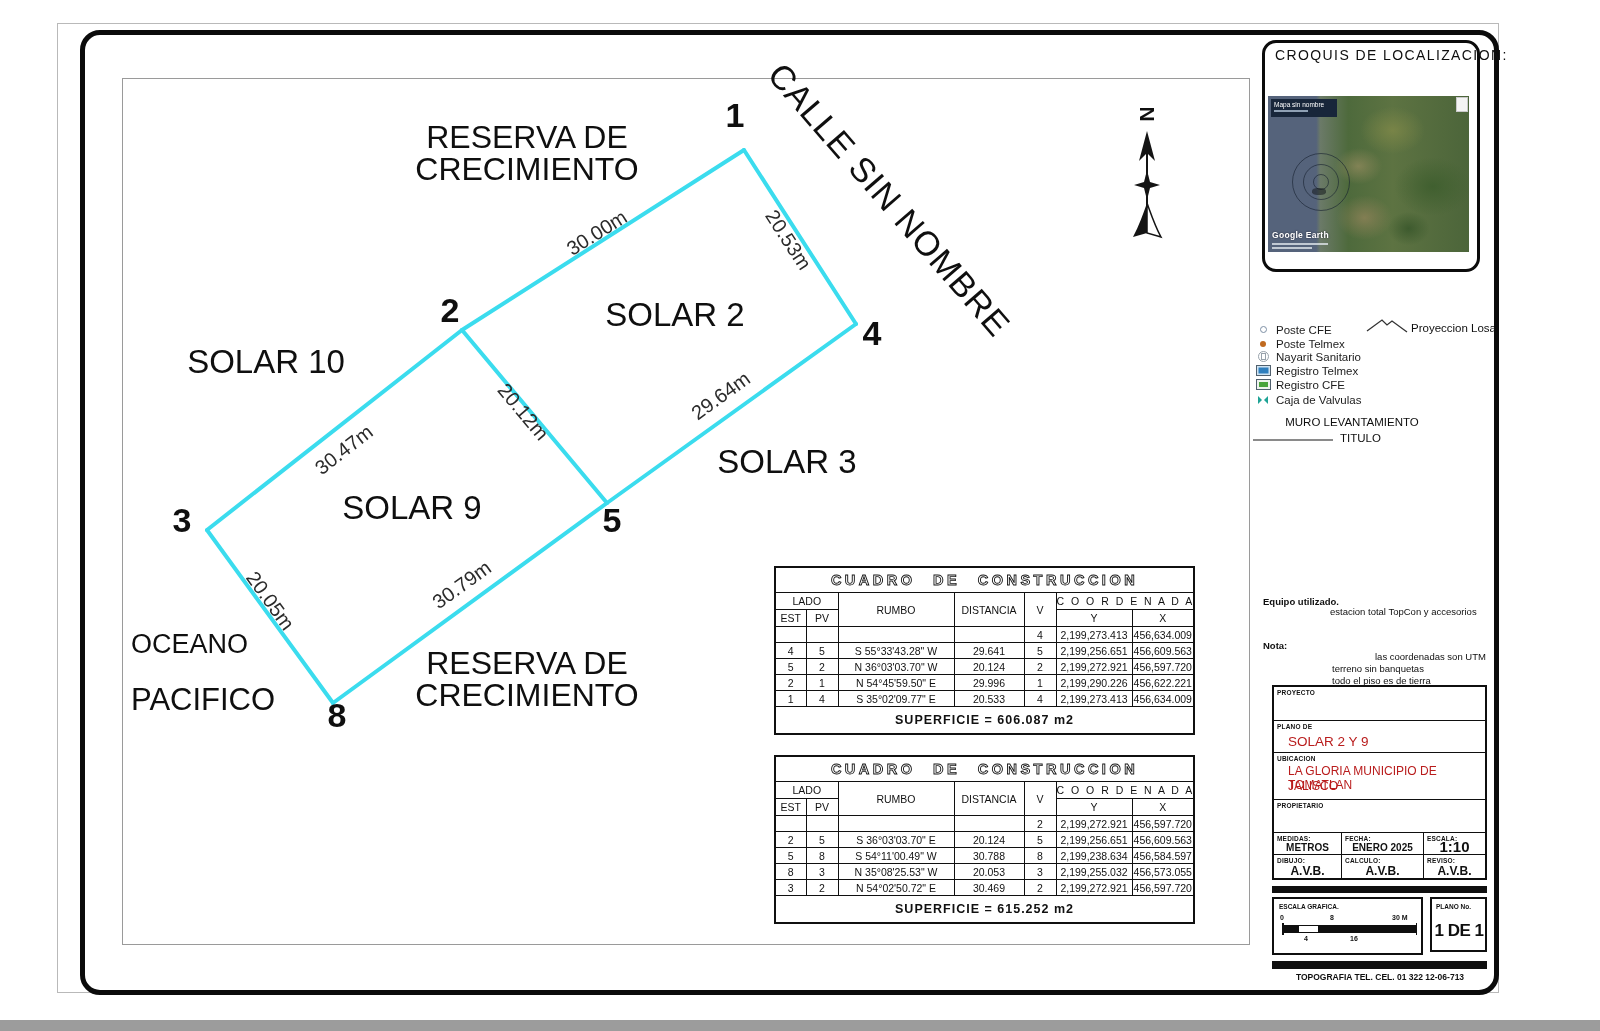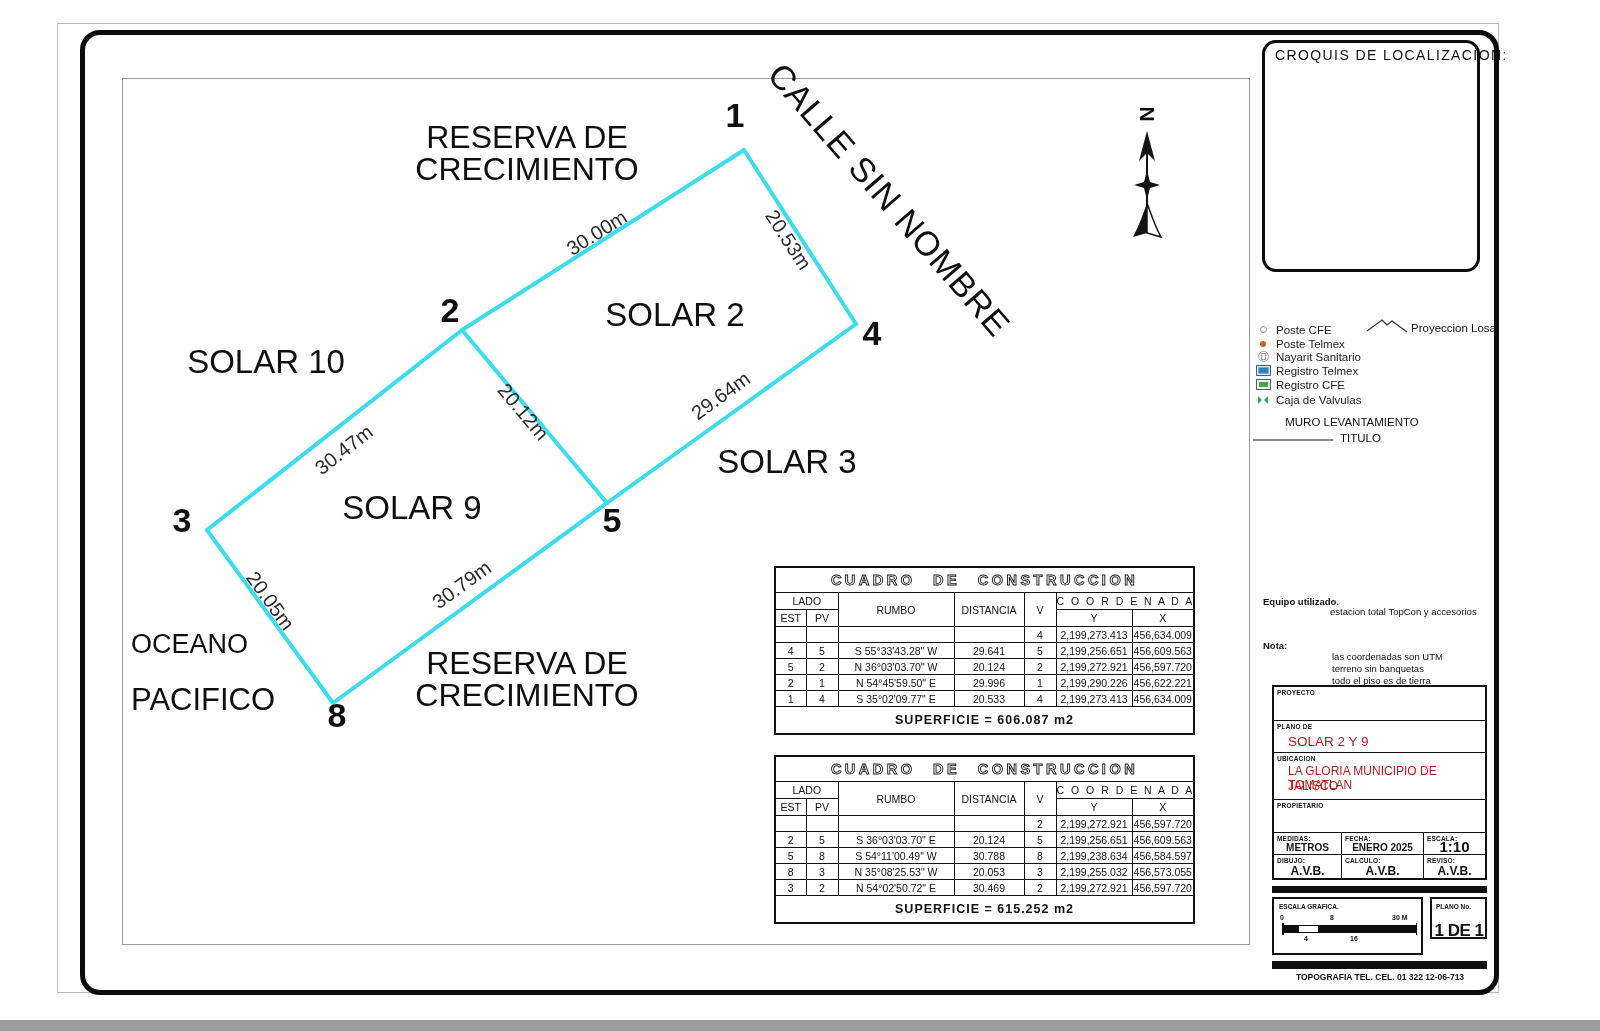--- a/index.html
+++ b/index.html
@@ -76,21 +76,21 @@
   .tb-row{position:relative;border-bottom:1.5px solid #0f0f0f;box-sizing:border-box;}
   .tb-row:last-child{border-bottom:none;}
   .tb-lab{position:absolute;left:3px;top:2px;font-size:6.5px;font-weight:700;letter-spacing:.2px;color:#111;}
   .tb-val{position:absolute;left:14px;top:13px;font-size:13.5px;color:#b91c1c;}
   .tb-cells{display:flex;height:100%;}
   .tb-cell{position:relative;border-right:1.5px solid #0f0f0f;box-sizing:border-box;height:100%;}
   .tb-cell:last-child{border-right:none;}
   .tb-cellval{position:absolute;left:0;right:0;top:9px;text-align:center;font-size:10px;font-weight:700;}
   .black-bar{background:#0f0f0f;}
   #escala-box{left:1272px;top:897px;width:151px;height:58px;border:2px solid #0f0f0f;box-sizing:border-box;background:#fff;}
-  #plano-box{left:1430px;top:897px;width:57px;height:42px;border:2px solid #0f0f0f;box-sizing:border-box;background:#fff;}
+  #plano-box{left:1430px;top:897px;width:57px;height:55px;border:2px solid #0f0f0f;box-sizing:border-box;background:#fff;}
   .tiny-lab{position:absolute;font-size:6.5px;font-weight:700;color:#111;}
   .tick{position:absolute;font-size:7px;font-weight:700;color:#111;}
   #scalebar{position:absolute;left:8px;top:26px;width:133px;height:6px;border:1px solid #0f0f0f;
             background:linear-gradient(90deg,#0f0f0f 0 12%,#fff 12% 26%,#0f0f0f 26% 100%);}
   #scalebar:before,#scalebar:after{content:"";position:absolute;top:-3px;width:1.5px;height:12px;background:#0f0f0f;}
   #scalebar:before{left:-1px;} #scalebar:after{right:-1px;}
 </style>
 </head>
 <body>
 
@@ -317,20 +317,31 @@
       <tbody>
           <tr class="t-sup">
             <td colspan="7">SUPERFICIE = 615.252 m2</td>
           </tr>
     </tbody>
       </table>
   </div>
 
   <div class="abs" id="croquis-box"></div>
   <div class="lbl" id="croquis-title">CROQUIS DE LOCALIZACION:</div>
+  <div class="abs" id="map">
+    <div class="ring" style="left:53px;top:86px;width:56px;height:56px;"></div>
+    <div class="ring" style="left:53px;top:86px;width:34px;height:34px;"></div>
+    <div class="ring" style="left:53px;top:86px;width:14px;height:14px;"></div>
+    <div class="abs" style="left:44px;top:92px;width:14px;height:7px;background:rgba(20,25,30,.55);border-radius:40%;"></div>
+    <div id="map-label"><span>Mapa sin nombre</span><i></i></div>
+    <div id="map-corner"></div>
+    <div id="map-credit">Google Earth</div>
+    <div class="map-bar" style="left:4px;bottom:7px;width:56px;"></div>
+    <div class="map-bar" style="left:4px;bottom:3px;width:40px;"></div>
+  </div>
 
   <div class="leg-row" style="left:1250px;top:323px;">
     <span class="leg-ic">
         <span class="ic-circle-sm"></span>
       </span>
     <span class="leg-tx">Poste CFE</span>
     </div>
   <div class="leg-row" style="left:1250px;top:337px;">
     <span class="leg-ic">
         <span class="ic-dot"></span>
@@ -372,21 +383,21 @@
     <path d="M1,14 L16,3 L21,8 L26,4 L41,15" stroke="#333" stroke-width="1.3" fill="none"></path>
     </svg>
   <div class="lbl" style="left:1411px;top:322px;font-size:11.5px;">Proyeccion Losa</div>
   <div class="lbl center" style="left:1352px;top:422px;font-size:11.5px;">MURO LEVANTAMIENTO</div>
   <div class="abs" style="left:1253px;top:439px;width:80px;height:1.5px;background:#8a8a8a;"></div>
   <div class="lbl" style="left:1340px;top:432px;font-size:11.5px;">TITULO</div>
 
   <div class="lbl note-label" style="left:1263px;top:596px;">Equipo utilizado.</div>
   <div class="lbl note-text" style="left:1330px;top:606px;text-align:right;">estacion total TopCon y accesorios</div>
   <div class="lbl note-label" style="left:1263px;top:640px;">Nota:</div>
-  <div class="lbl note-text" style="left:1332px;top:651px;">las coordenadas son UTM</div>
+  <div class="lbl note-text" style="left:1375px;top:651px;">las coordenadas son UTM</div>
   <div class="lbl note-text" style="left:1332px;top:663px;">terreno sin banquetas</div>
   <div class="lbl note-text" style="left:1332px;top:675px;">todo el piso es de tierra</div>
 
   <div class="abs" id="titleblock">
     <div class="tb-row" style="height:34px;">
       <span class="tb-lab">PROYECTO</span>
       </div>
     <div class="tb-row" style="height:32px;">
       <span class="tb-lab">PLANO DE</span>
       <span class="tb-val">SOLAR 2 Y 9</span>

